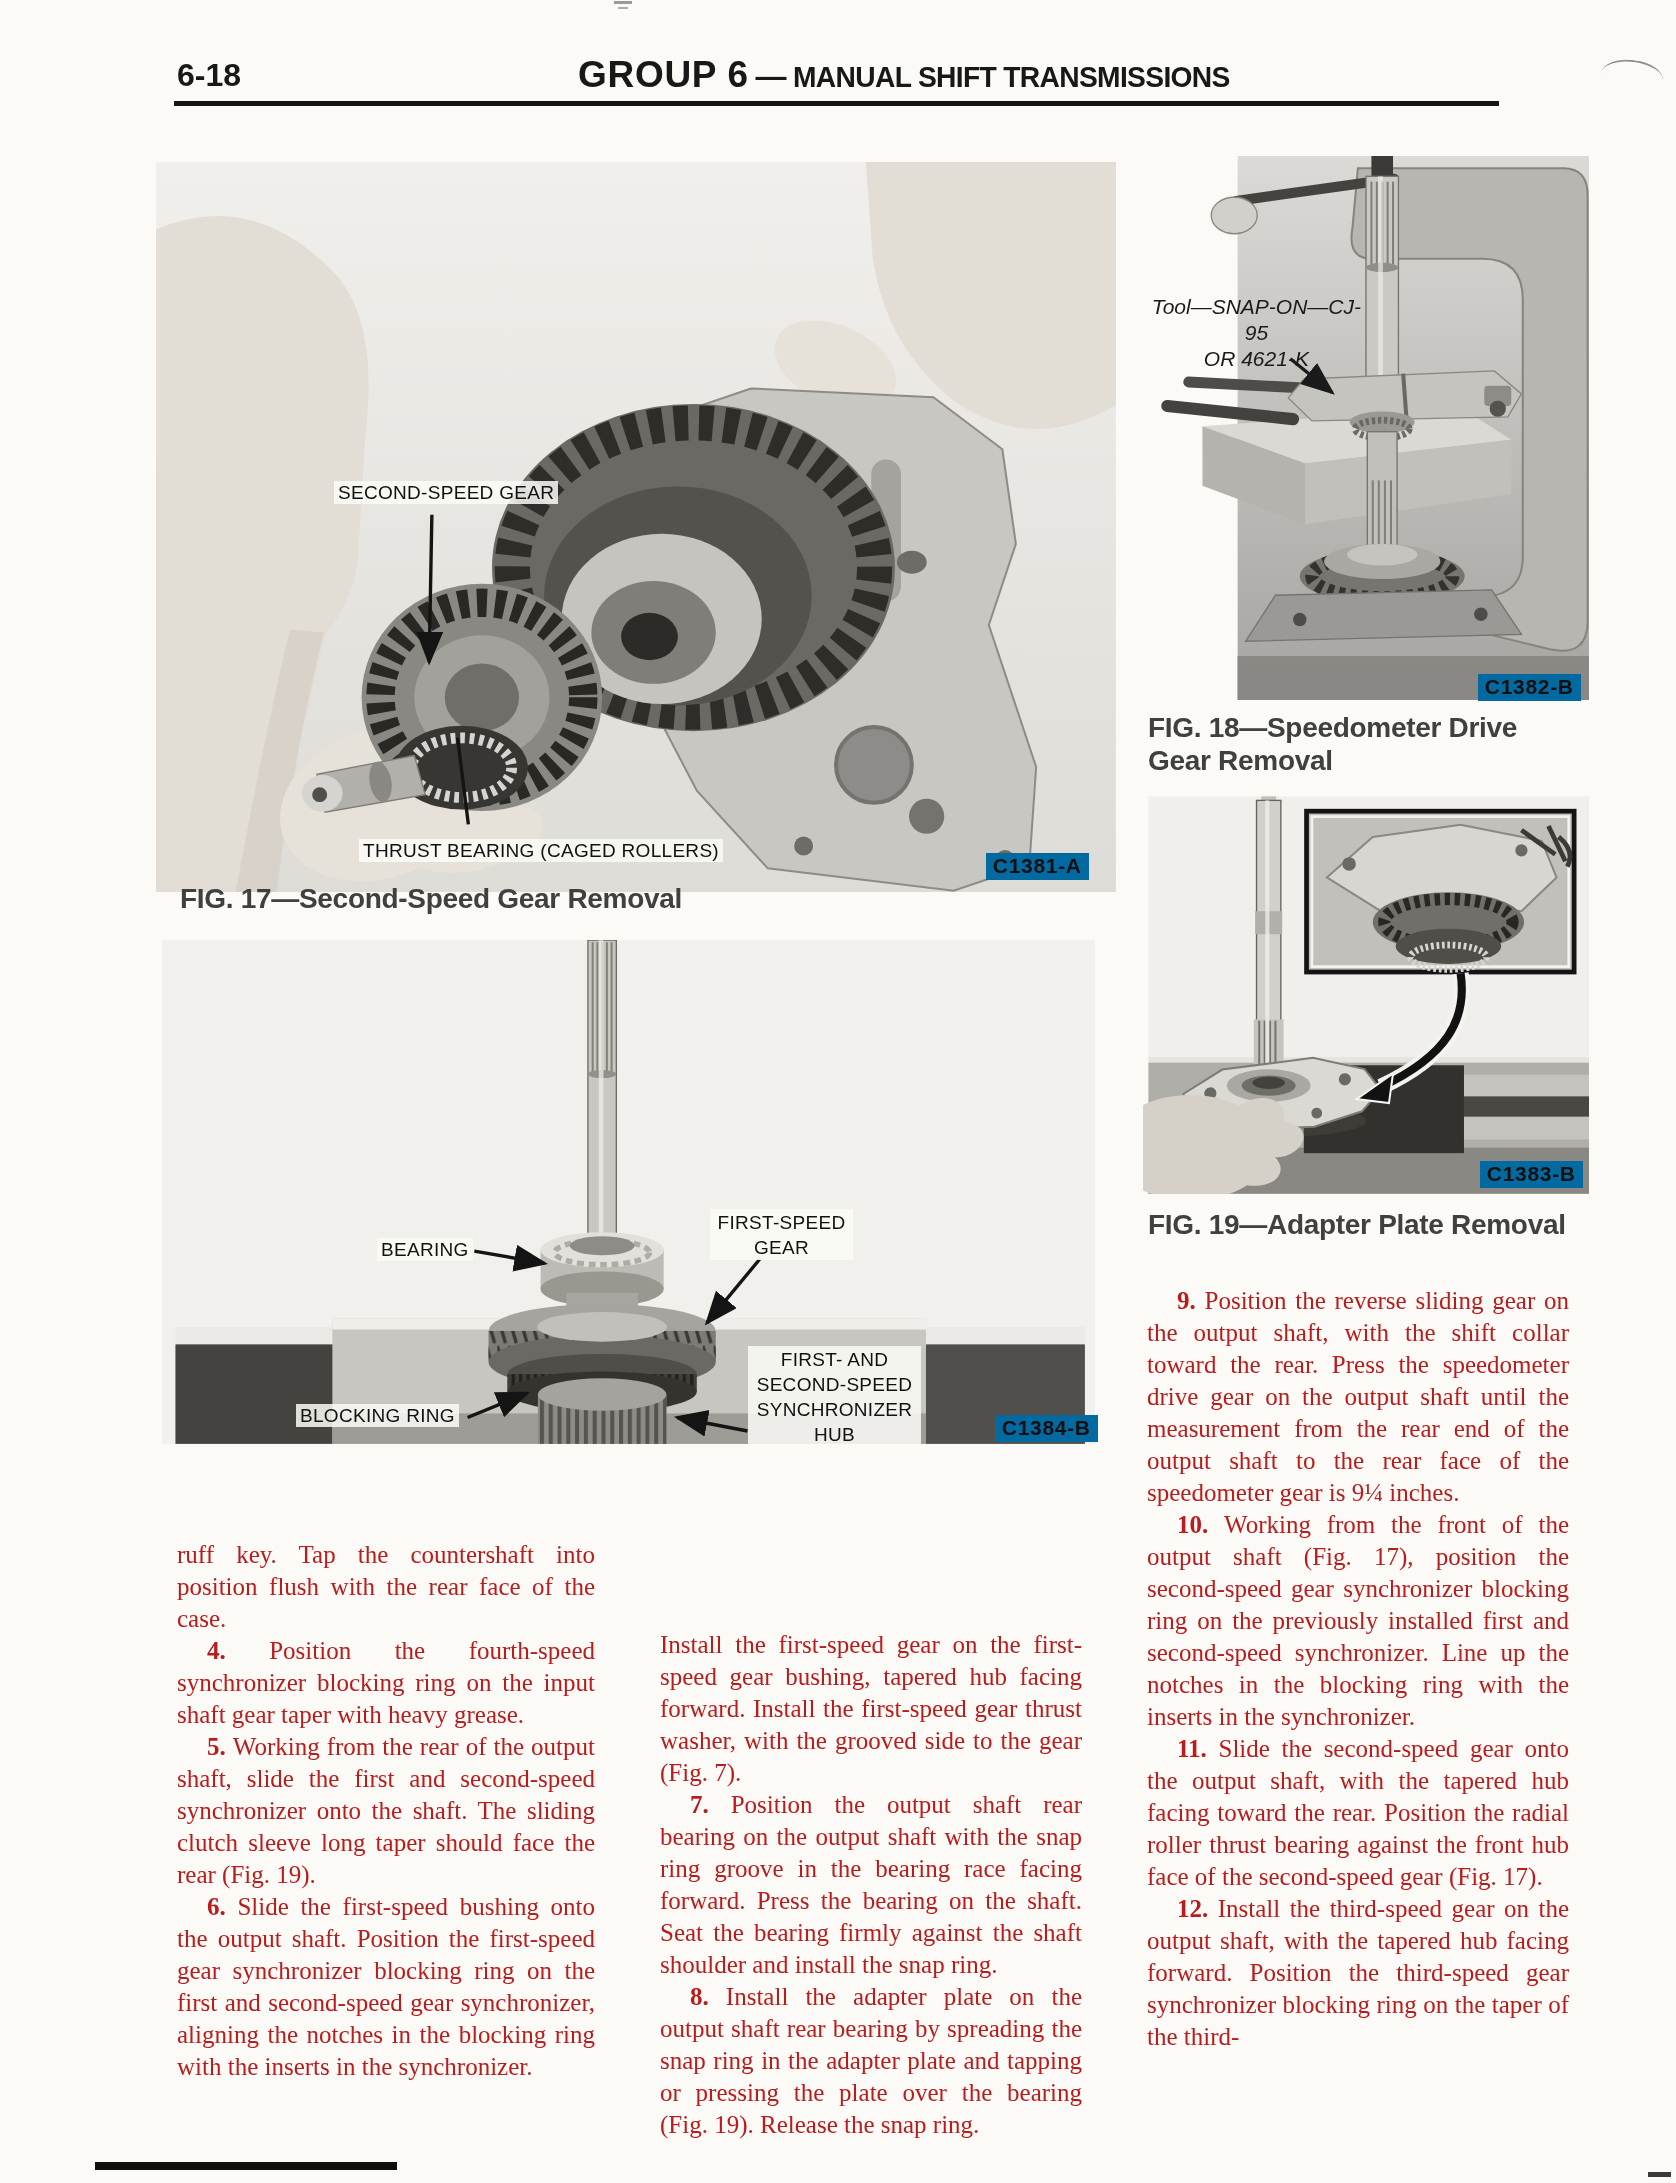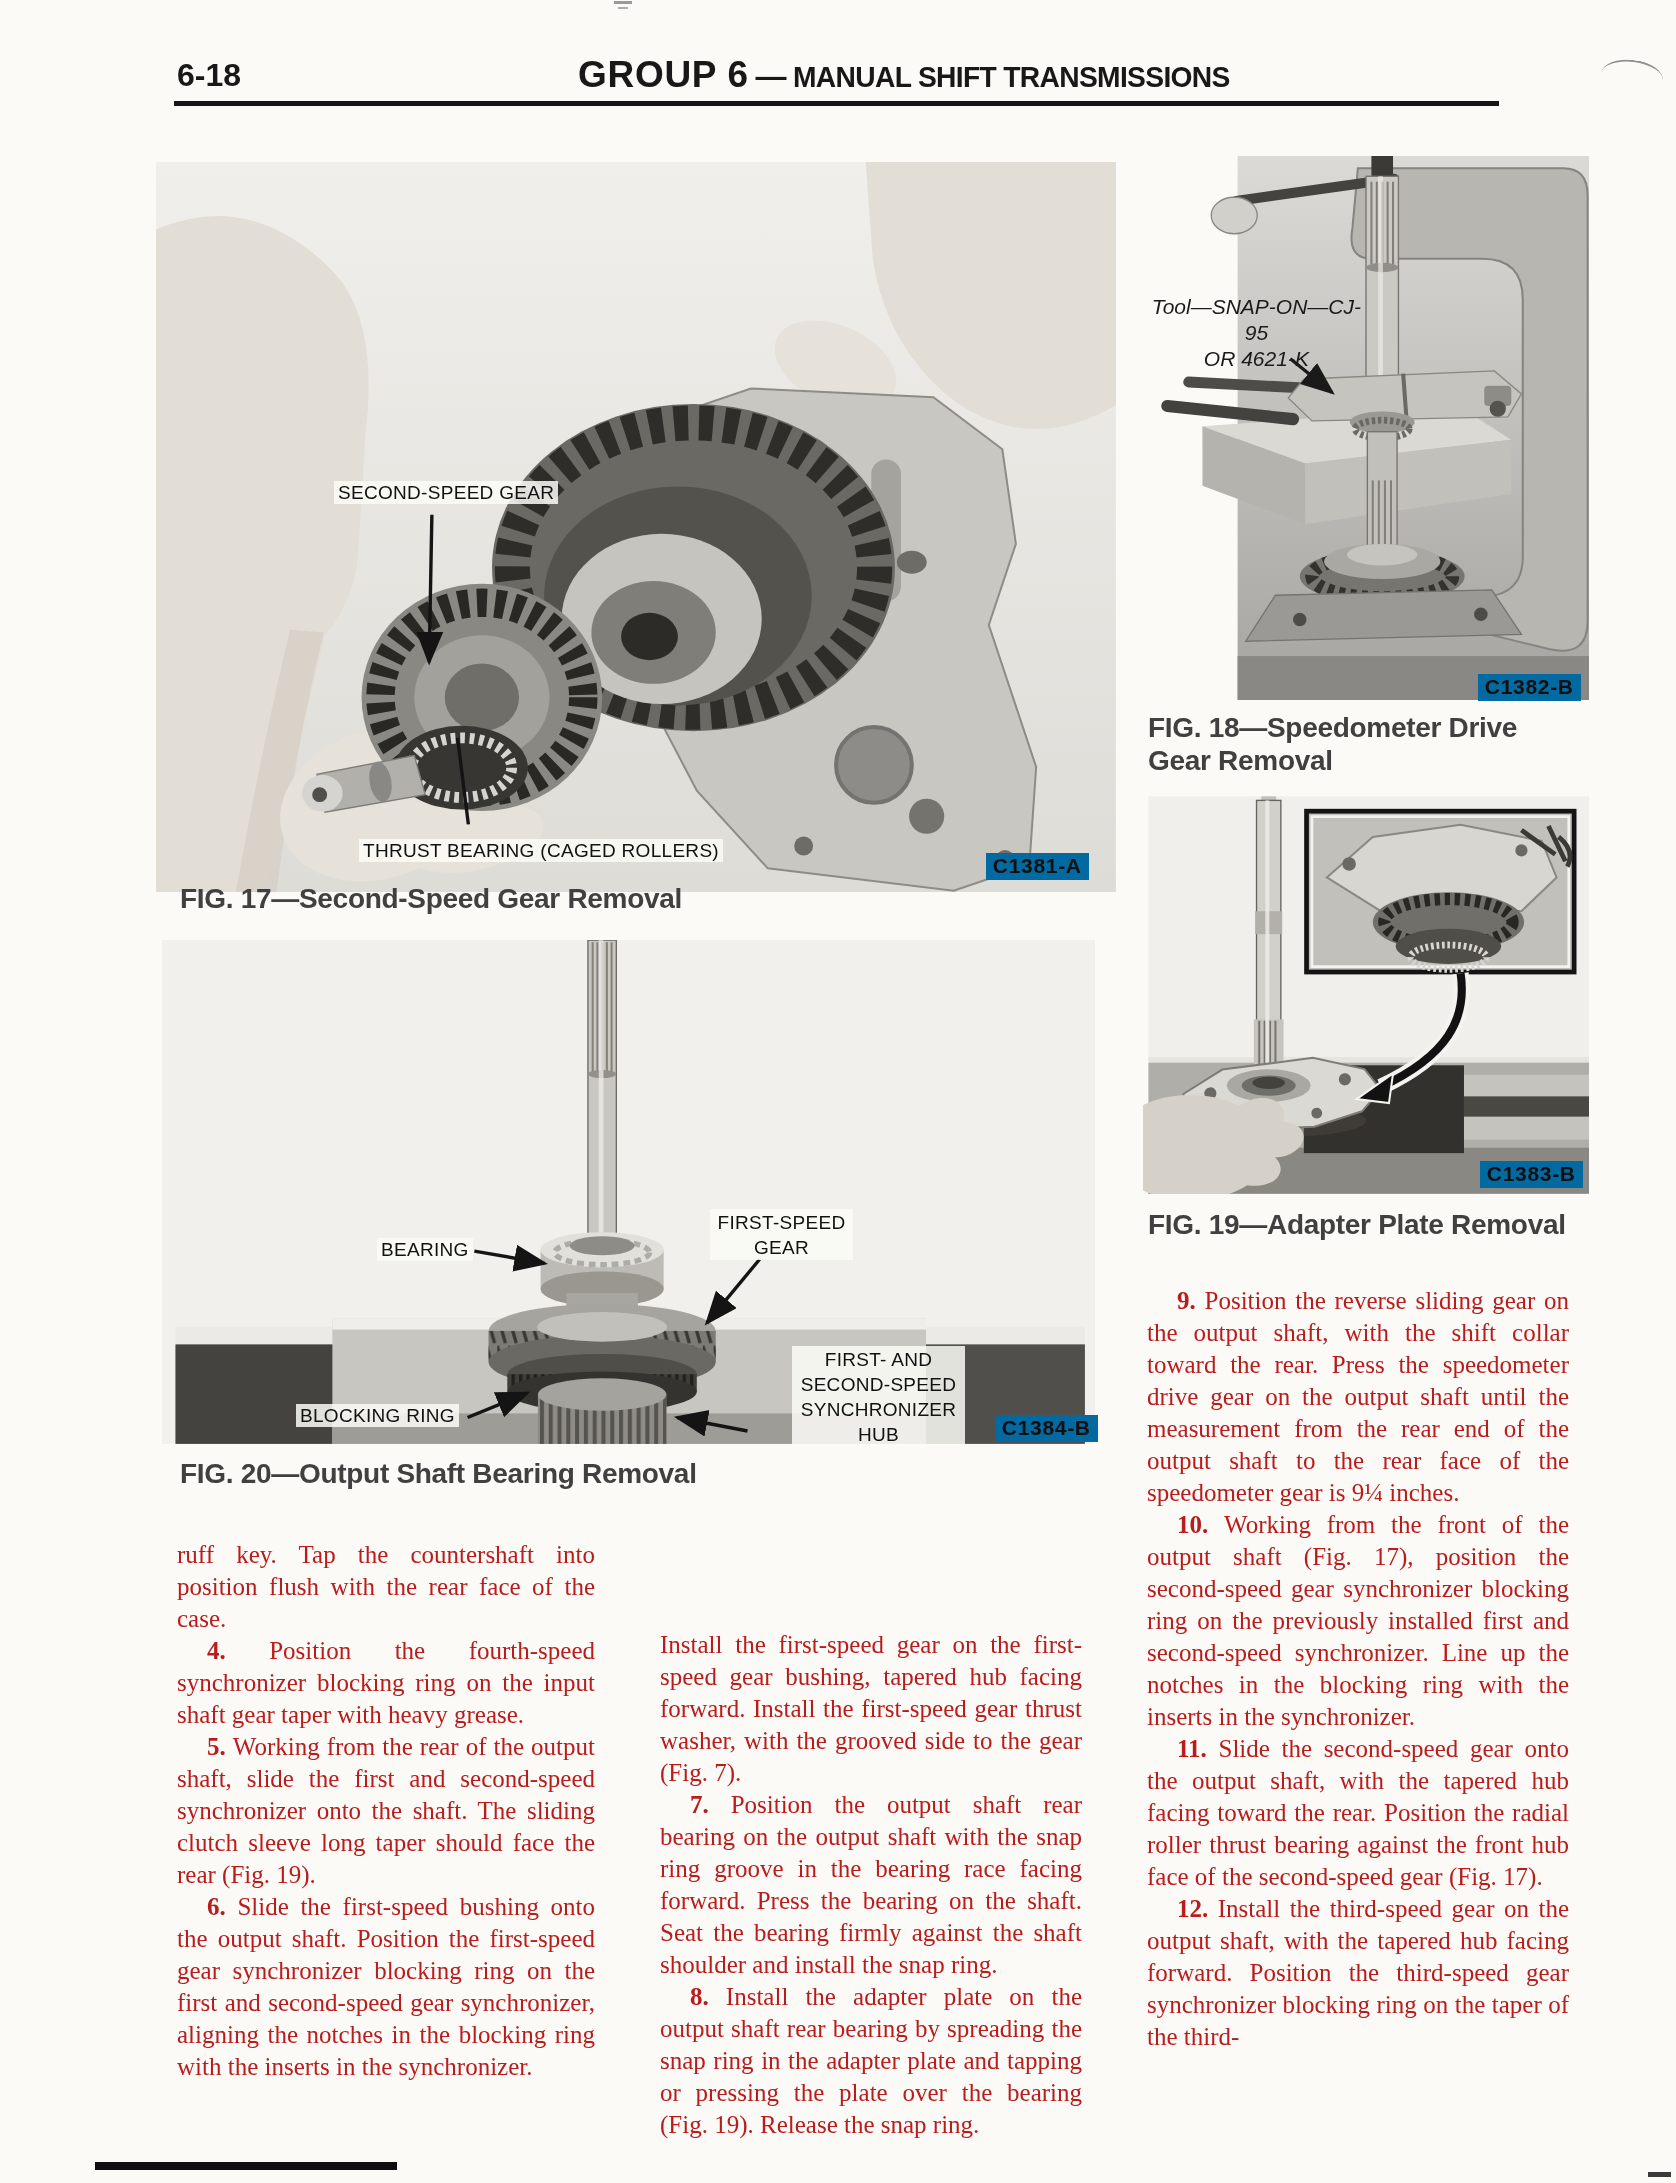--- a/index.html
+++ b/index.html
@@ -307,29 +307,28 @@
       <line x1="884" y1="472" x2="806" y2="566" stroke="#141414" stroke-width="5" marker-end="url(#ah20)"></line>
       <line x1="452" y1="706" x2="540" y2="670" stroke="#141414" stroke-width="5" marker-end="url(#ah20)"></line>
       <line x1="866" y1="726" x2="762" y2="706" stroke="#141414" stroke-width="5" marker-end="url(#ah20)"></line>
     </svg>
     <div class="photolabel" style="left:215px;top:298px;">BEARING</div>
     <div class="photolabel center" style="left:548px;top:269px;width:135px;">
         <span class="lbl-line">FIRST-SPEED</span>
         <span class="lbl-line">GEAR</span>
       </div>
     <div class="photolabel" style="left:134px;top:464px;">BLOCKING RING</div>
-    <div class="photolabel center" style="left:586px;top:406px;width:165px;margin-left:44px;">
+    <div class="photolabel center" style="left:586px;top:406px;width:165px;">
         <span class="lbl-line">FIRST- AND</span>
         <span class="lbl-line">SECOND-SPEED</span>
         <span class="lbl-line">SYNCHRONIZER</span>
         <span class="lbl-line">HUB</span>
       </div>
     <div class="codebox" style="left:833px;top:475px;">C1384-B</div>
   </figure>
-  <div class="figcap" style="left:180px;top:1458px;">FIG. 20—Output Shaft Bearing Removal</div>
 
   <div class="col" style="left:177px;top:1539px;width:418px;">
       <p class="">ruff key. Tap the countershaft into position flush with the rear face of the case.</p>
       <p class="indented"><span class="pnum">4. </span>Position the fourth-speed synchronizer blocking ring on the input shaft gear taper with heavy grease.</p>
       <p class="indented"><span class="pnum">5. </span>Working from the rear of the output shaft, slide the first and second-speed synchronizer onto the shaft. The sliding clutch sleeve long taper should face the rear (Fig. 19).</p>
       <p class="indented"><span class="pnum">6. </span>Slide the first-speed bushing onto the output shaft. Position the first-speed gear synchronizer blocking ring on the first and second-speed gear synchronizer, aligning the notches in the blocking ring with the inserts in the synchronizer.</p>
     </div>
   <div class="col" style="left:660px;top:1629px;width:422px;">
       <p class="">Install the first-speed gear on the first-speed gear bushing, tapered hub facing forward. Install the first-speed gear thrust washer, with the grooved side to the gear (Fig. 7).</p>
       <p class="indented"><span class="pnum">7. </span>Position the output shaft rear bearing on the output shaft with the snap ring groove in the bearing race facing forward. Press the bearing on the shaft. Seat the bearing firmly against the shaft shoulder and install the snap ring.</p>

